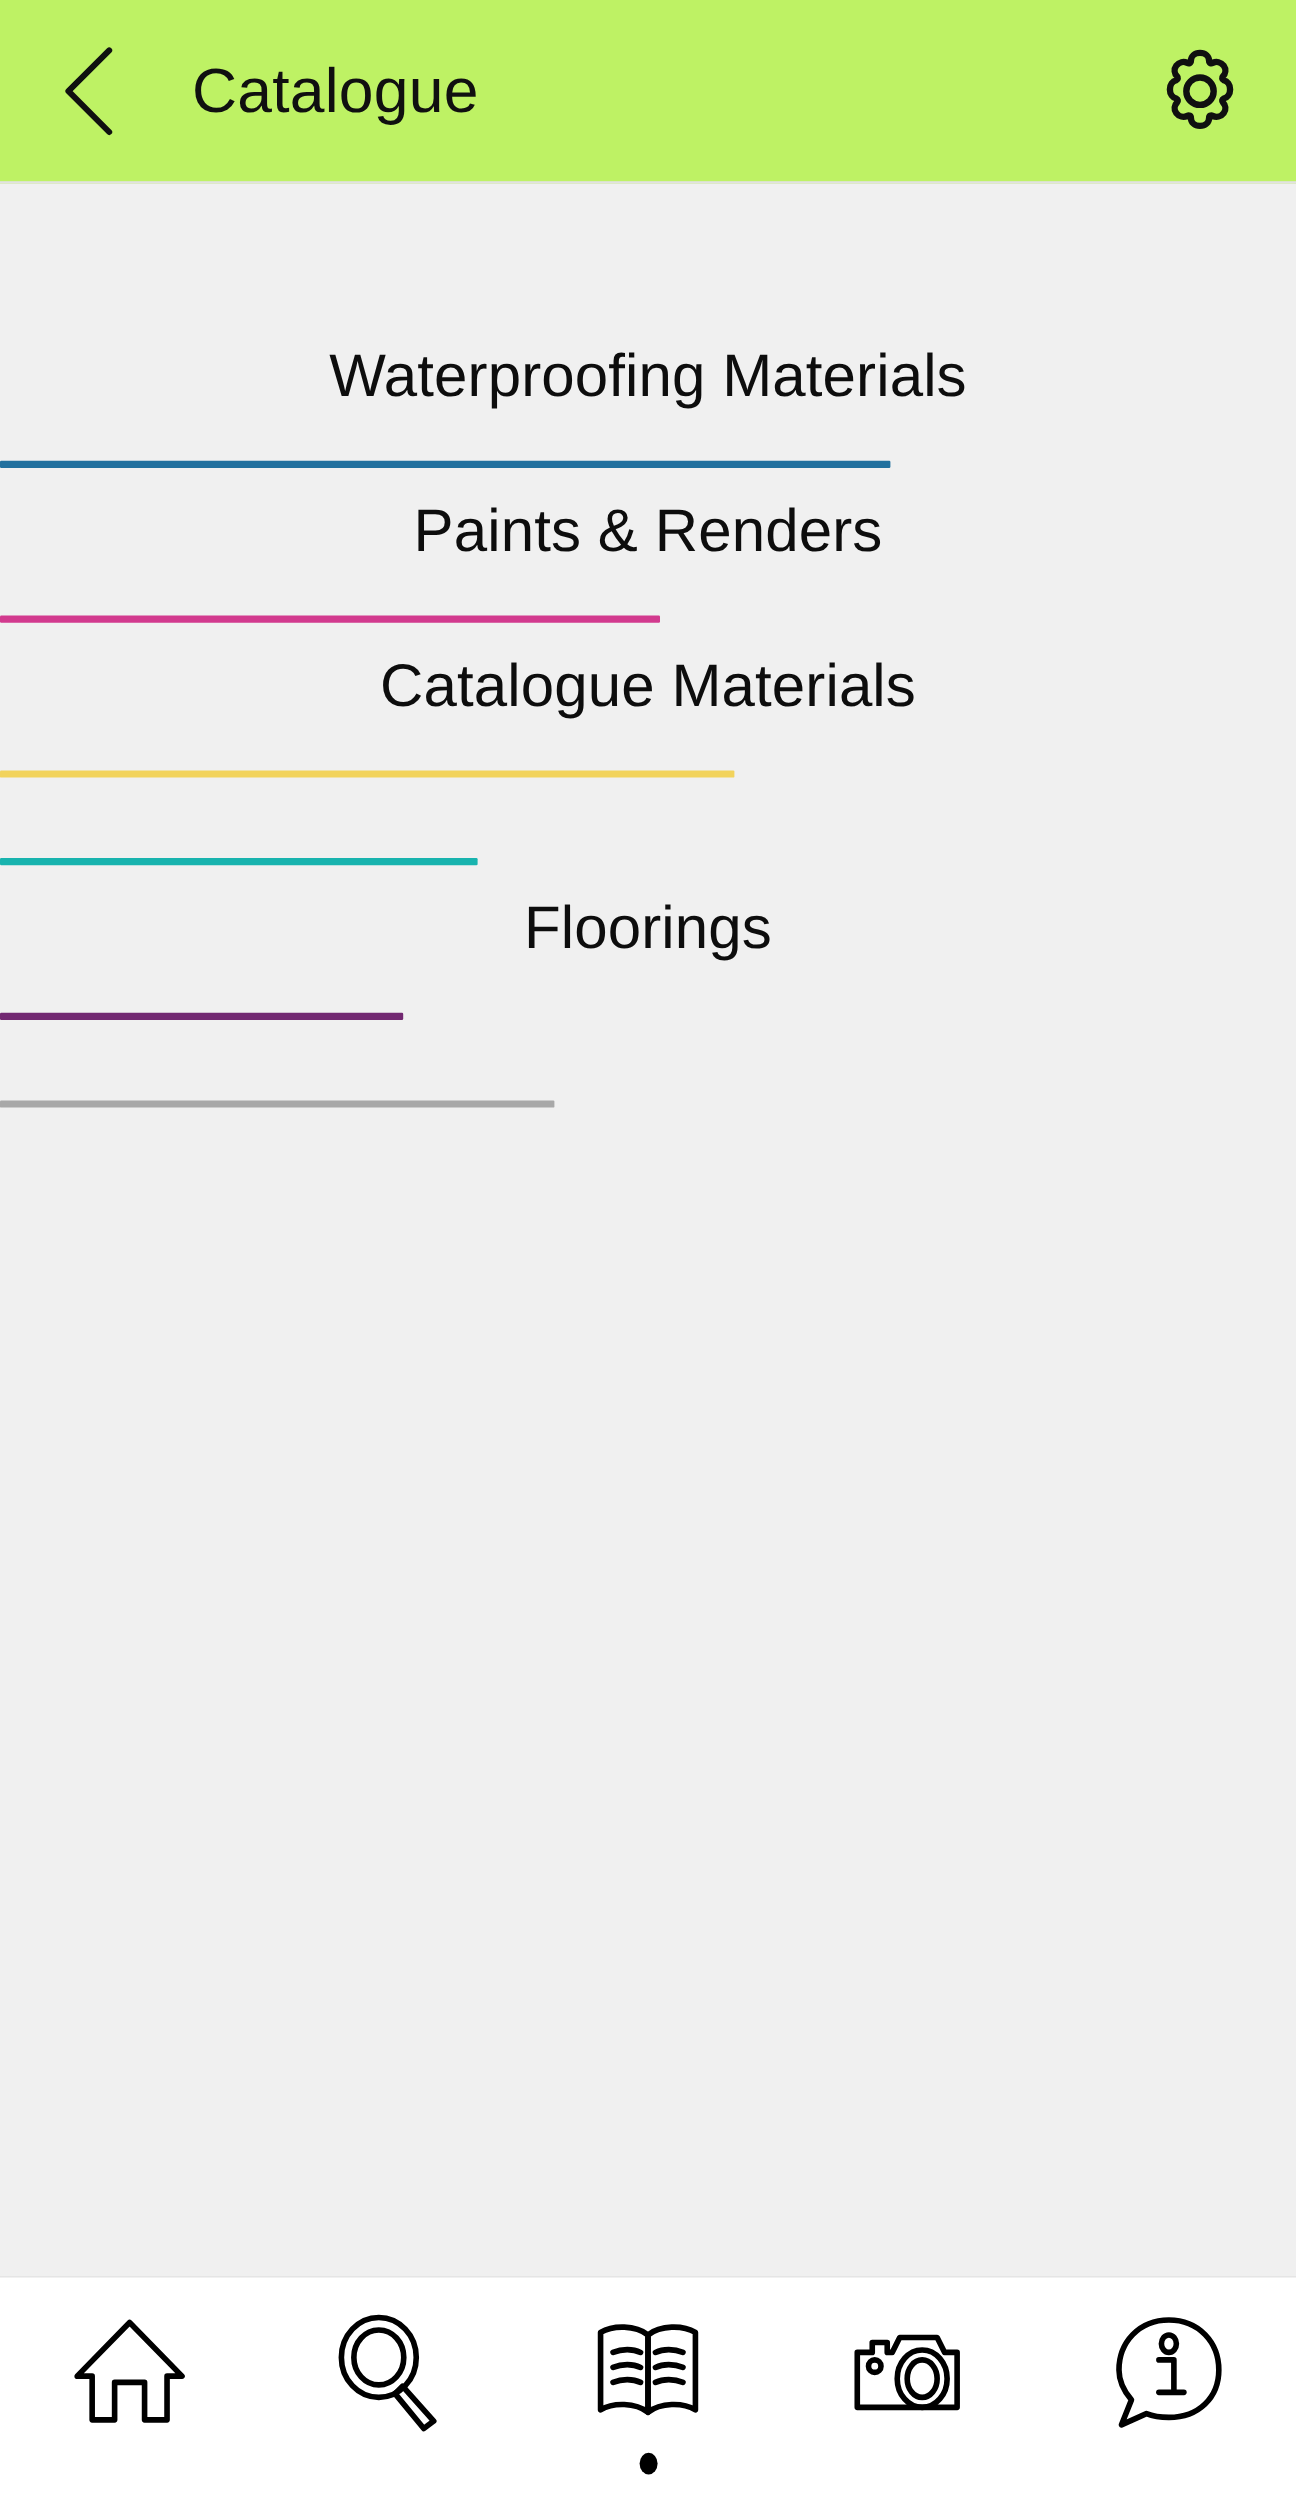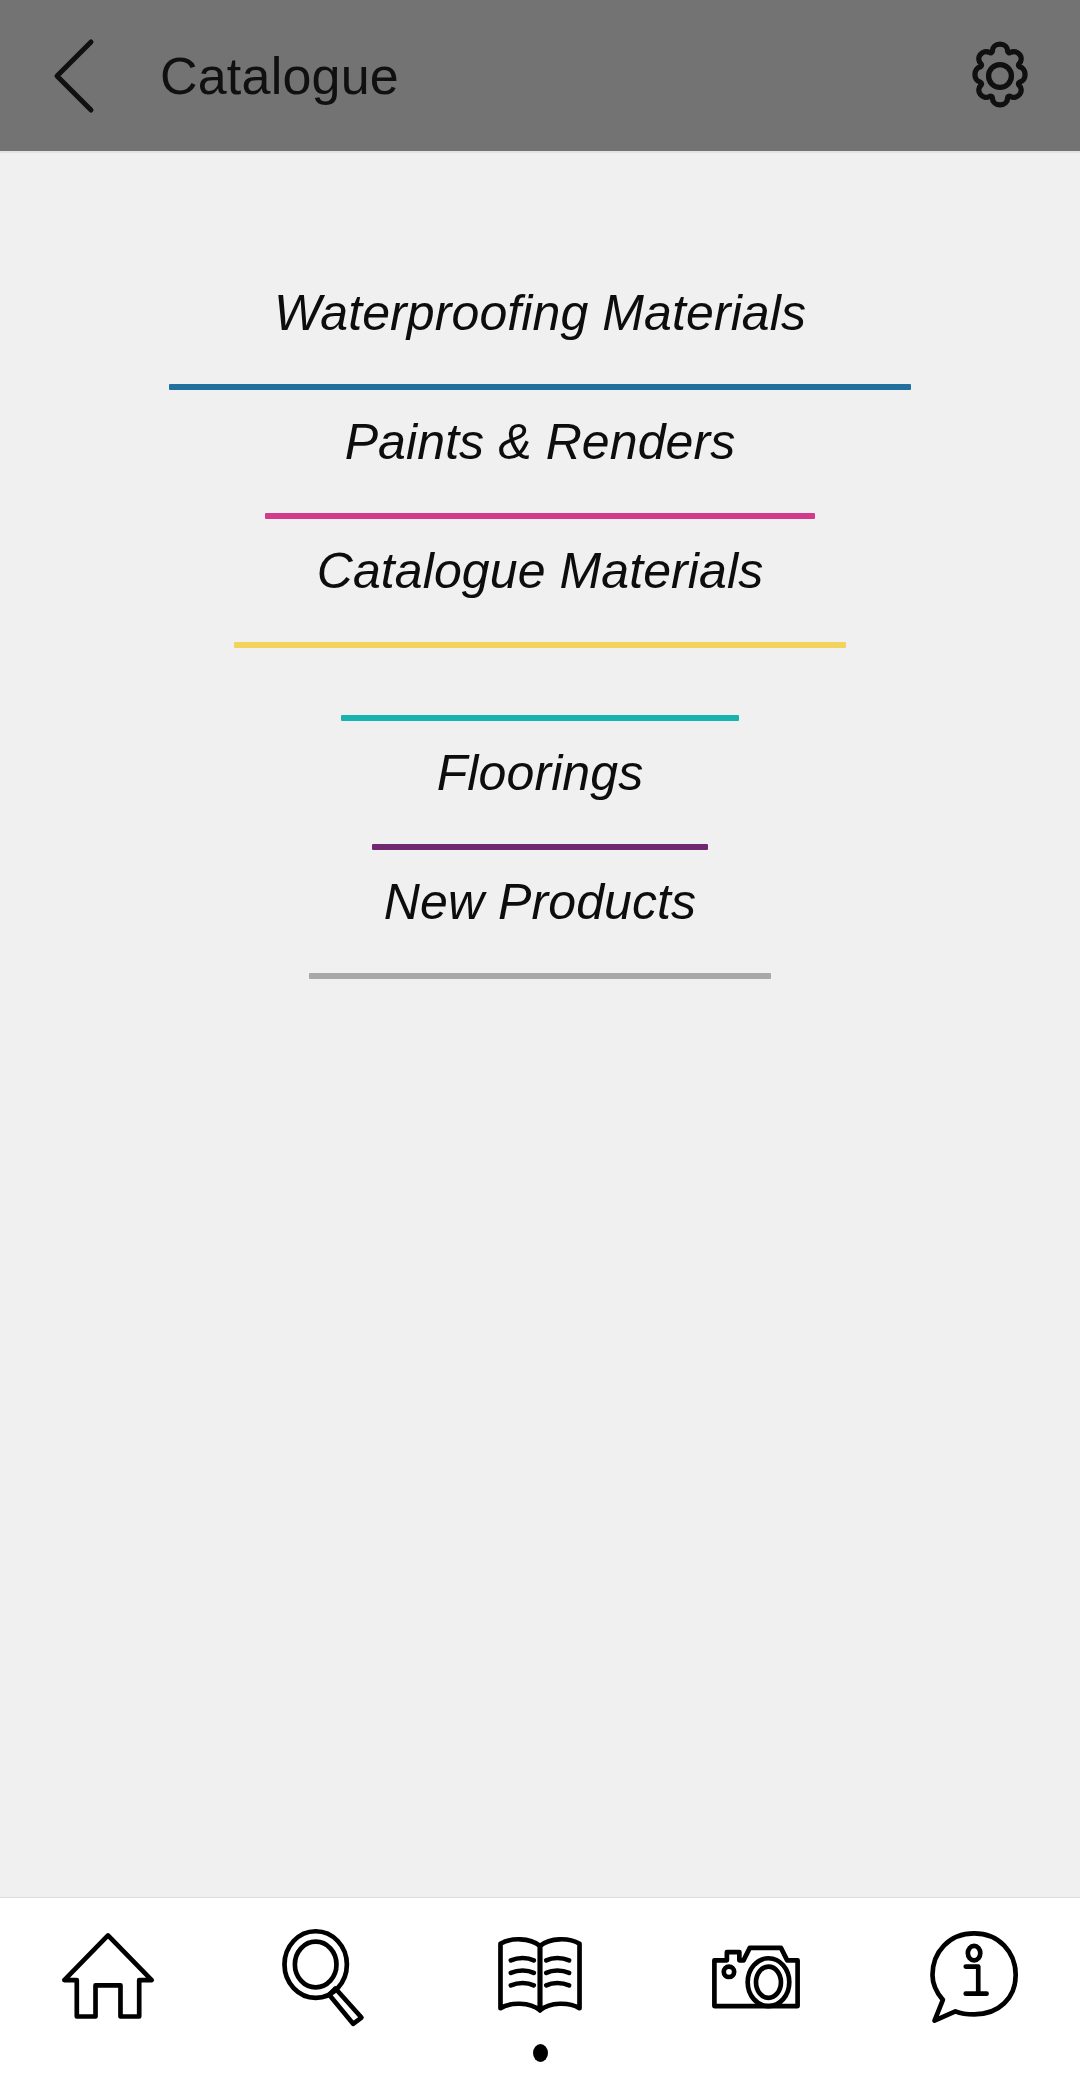--- a/index.html
+++ b/index.html
@@ -20,21 +20,21 @@
     overflow: hidden;
     display: flex;
     flex-direction: column;
   }
 
   
   .appbar {
     position: relative;
     height: 153px;
     flex: 0 0 153px;
-    background: #737373;
+    background: #bef264;
     border-bottom: 2px solid #e2e2e2;
     display: flex;
     align-items: center;
     padding-left: 40px;
   }
 
   .back-btn {
     position: absolute;
     left: 30px;
     top: 50%;
@@ -87,24 +87,22 @@
     padding-top: 132px;
     display: flex;
     flex-direction: column;
     align-items: center;
   }
 
   .cat-item {
     width: 100%;
     display: flex;
     flex-direction: column;
-    align-items: center;
     cursor: pointer;
     margin-bottom: 24px;
-    font-style: italic;
   }
 
   .cat-label {
     font-size: 50px;
     font-weight: 400;
     color: #0d0d0d;
     line-height: 1.12;
     letter-spacing: 0.1px;
     text-align: center;
     white-space: nowrap;
@@ -209,21 +207,20 @@
     <div class="cat-item">
       <div class="cat-rule" style="background: rgb(24, 179, 174); width: 398px;"></div>
     </div>
 
     <div class="cat-item">
       <div class="cat-label">Floorings</div>
       <div class="cat-rule" style="background: rgb(114, 40, 113); width: 336px;"></div>
     </div>
 
     <div class="cat-item">
-      <div class="cat-label">New Products</div>
       <div class="cat-rule" style="background: rgb(168, 168, 168); width: 462px;"></div>
     </div>
 
   </div>
 
   <div class="bottomnav">
 
     <button class="nav-item">
       <span class="nav-icon">
         <svg width="104" height="104" viewBox="0 0 100 100" fill="none" stroke="#000000" stroke-width="4.5" stroke-linejoin="round" stroke-linecap="round">

